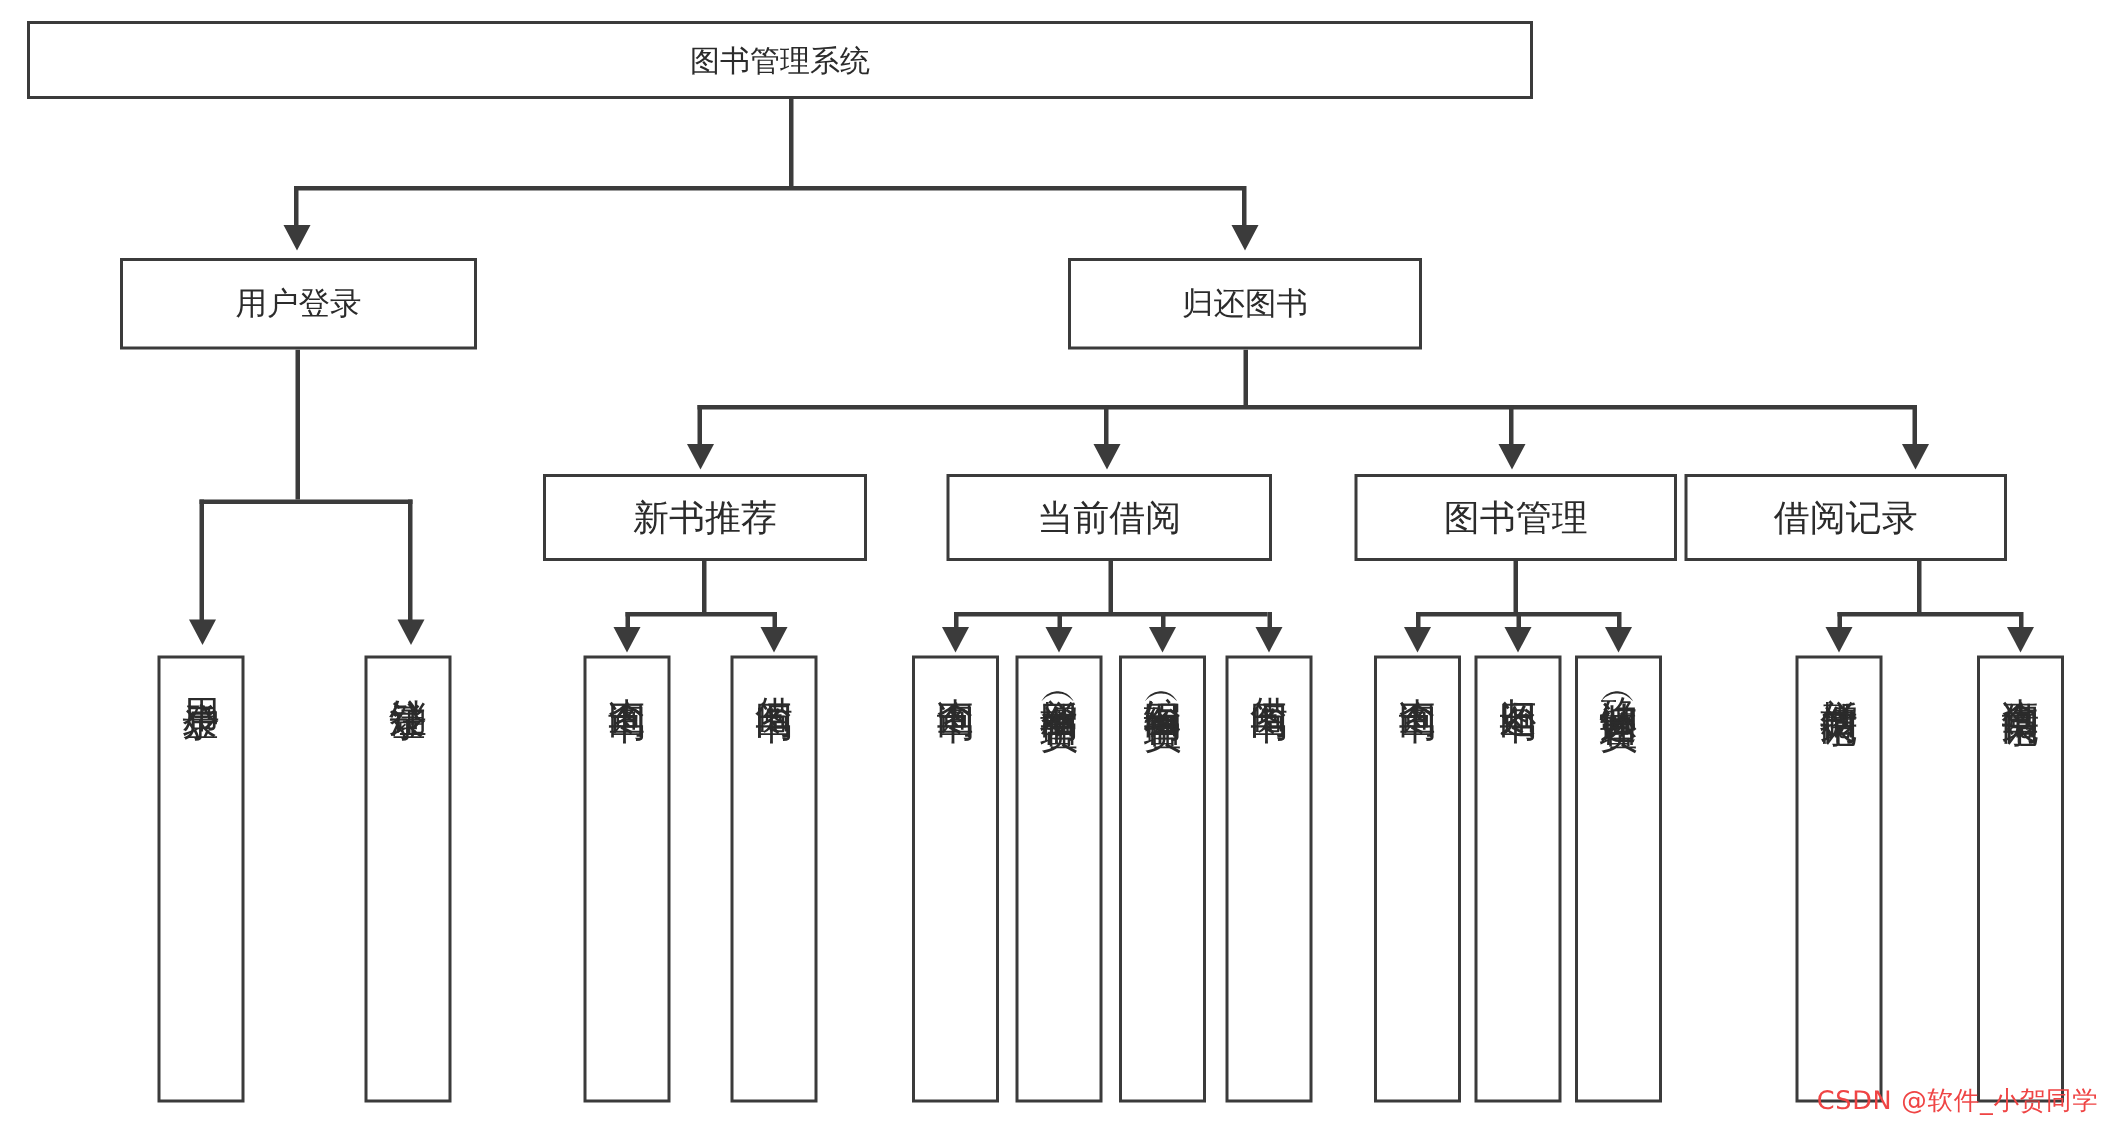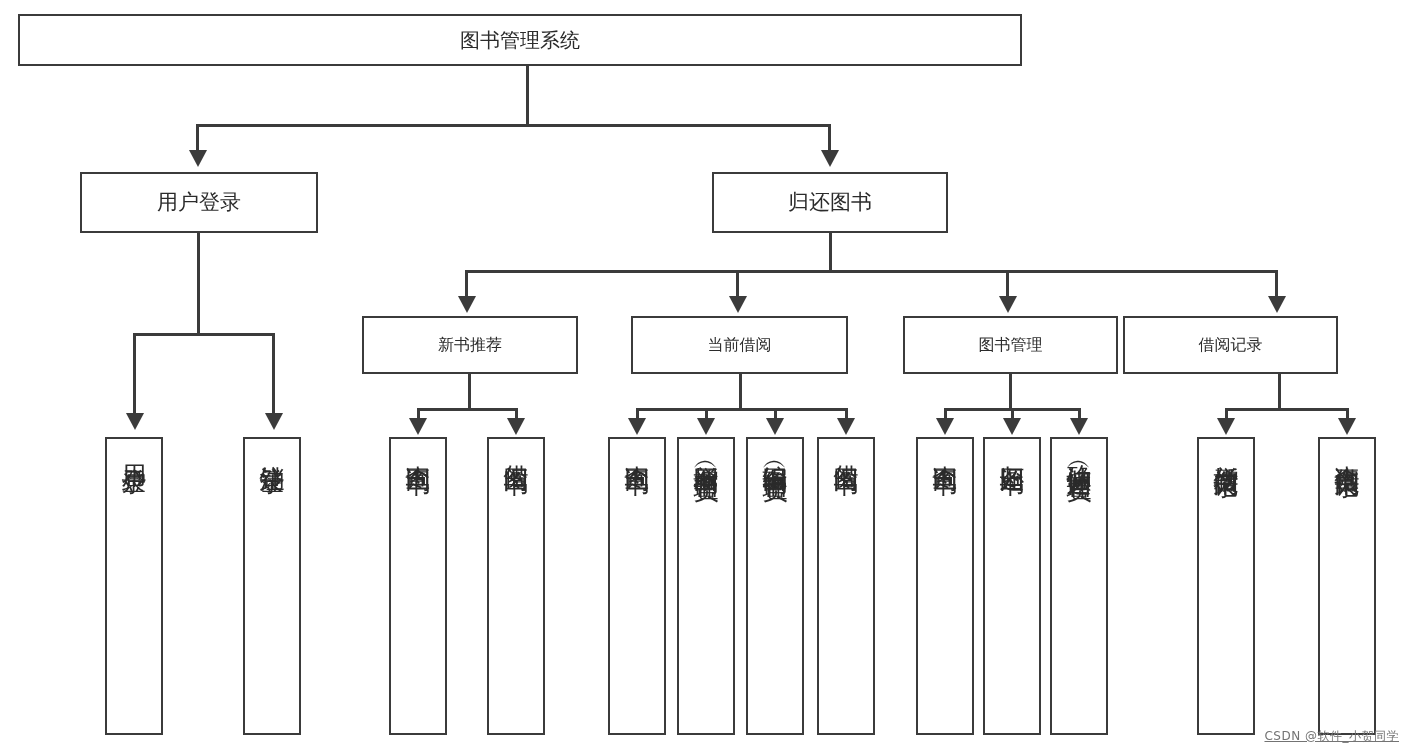--- a/index.html
+++ b/index.html
@@ -30,21 +30,21 @@
   .node .lbl{
     display:block;
     text-align:center;
     line-height:1.12;
     white-space:nowrap;
   }
   
   .node.root{ font-size:20px; }
   
   .node.h2{ font-size:21px; }
-  .node.h3{ font-size:16px; }
+  .node.h3{ font-size:24px; }
   
   .node.leaf{
     align-items:flex-start;
     justify-content:center;
     padding-top:6px;
   }
   .node.leaf .lbl{
     writing-mode:vertical-rl;
     text-orientation:upright;
     font-size:25px;
@@ -66,27 +66,26 @@
     border-left:9px solid transparent;
     border-right:9px solid transparent;
     border-top:17px solid #3b3b3b;
     z-index:2;
   }
   
   #watermark{
     position:absolute;
     right:6px;
     bottom:2px;
-    font-size:12px;
-    color:#737373;
+    font-size:17px;
+    color:#ef4444;
     letter-spacing:0.5px;
     white-space:nowrap;
     z-index:9;
     pointer-events:none;
-    text-decoration:underline;
   }
 </style>
 </head>
 <body>
 
 <div id="canvas">
 
   <div class="node root" style="left:18px; top:14px; width:1004px; height:52px;">
     <span class="lbl">图书管理系统</span>
   </div>

